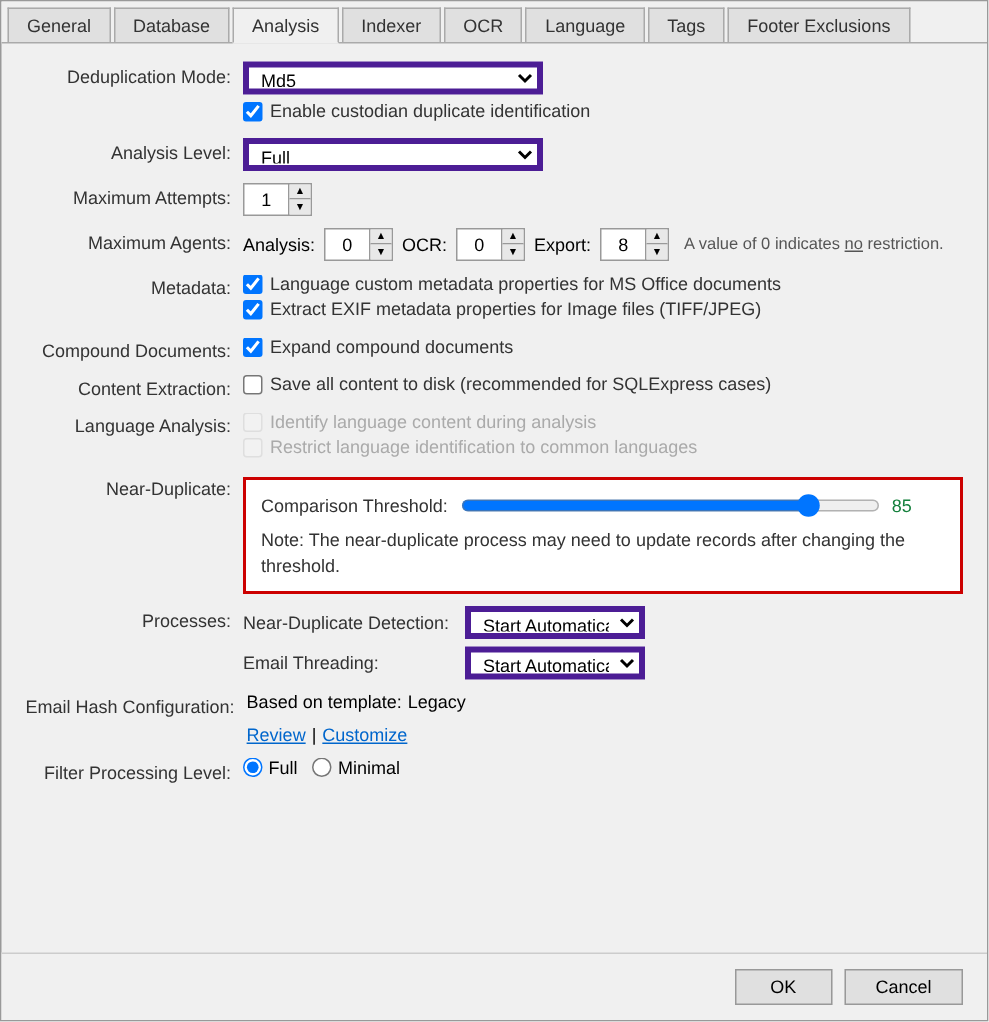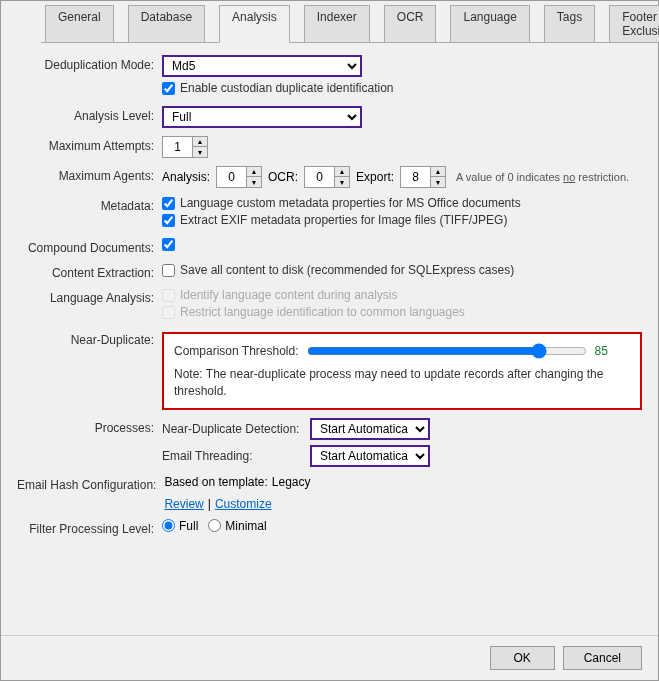--- a/index.html
+++ b/index.html
@@ -20,22 +20,21 @@
       border: 1px solid #999;
       display: flex;
       flex-direction: column;
     }
     .tabs {
       display: flex;
       border-bottom: 1px solid #aaa;
       background: #f0f0f0;
       padding-top: 4px;
       padding-left: 4px;
-      gap: 12px;
-      margin-left: 40px;
+      gap: 0;
     }
     .tab {
       padding: 4px 12px;
       border: 1px solid #aaa;
       border-bottom: none;
       background: #e0e0e0;
       cursor: pointer;
       margin-right: 2px;
       font-size: 12px;
       color: #333;
@@ -70,21 +69,21 @@
       display: flex;
       flex-direction: column;
     }
     .dropdown-row {
       display: flex;
       align-items: center;
     }
     select {
       font-size: 12px;
       height: 22px;
-      border: 2px solid #4c1d95;
+      border: 4px solid #4c1d95;
       background: white;
       padding: 1px 4px;
     }
     .dropdown-wide {
       width: 200px;
     }
     .dropdown-medium {
       width: 120px;
     }
     .checkbox-row {
@@ -344,20 +343,21 @@
           <span>Extract EXIF metadata properties for Image files (TIFF/JPEG)</span>
         </div>
       </div>
     </div>
 
     <div class="form-row">
       <div class="label">Compound Documents:</div>
       <div class="controls">
         <div class="checkbox-row">
           <input type="checkbox" checked="" style="">
+          <span>Expand compound documents</span>
         </div>
       </div>
     </div>
 
     <div class="form-row">
       <div class="label">Content Extraction:</div>
       <div class="controls">
         <div class="checkbox-row">
           <input type="checkbox" style="">
           <span>Save all content to disk (recommended for SQLExpress cases)</span>

